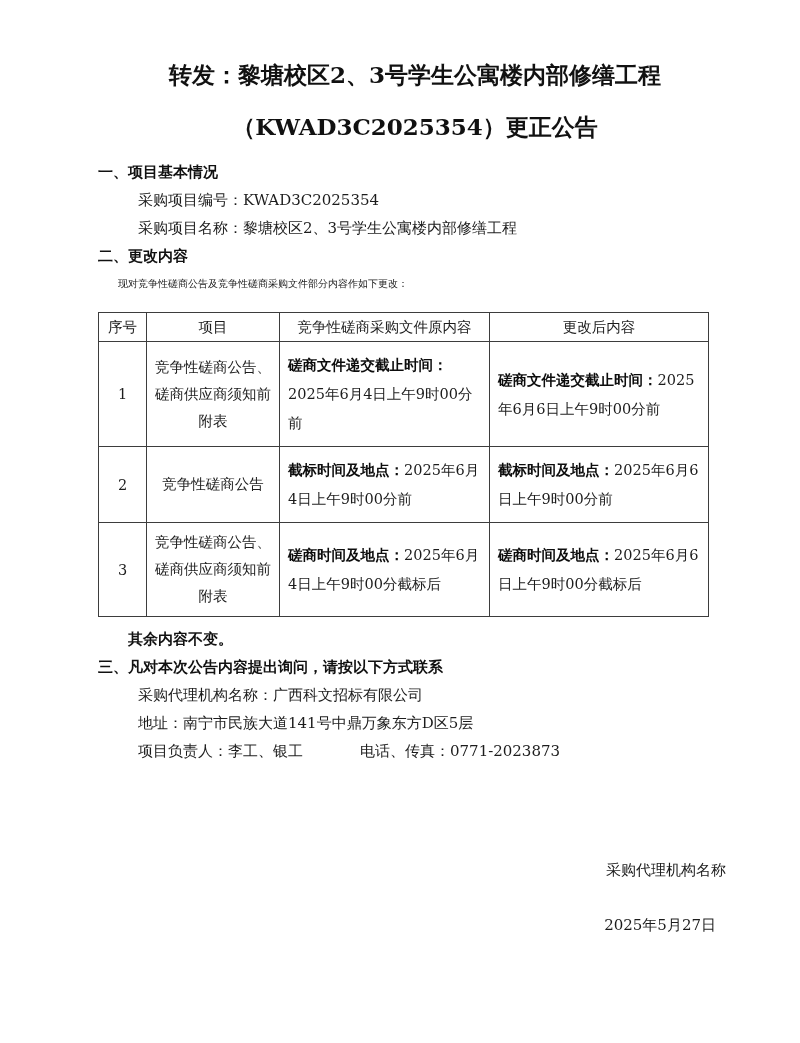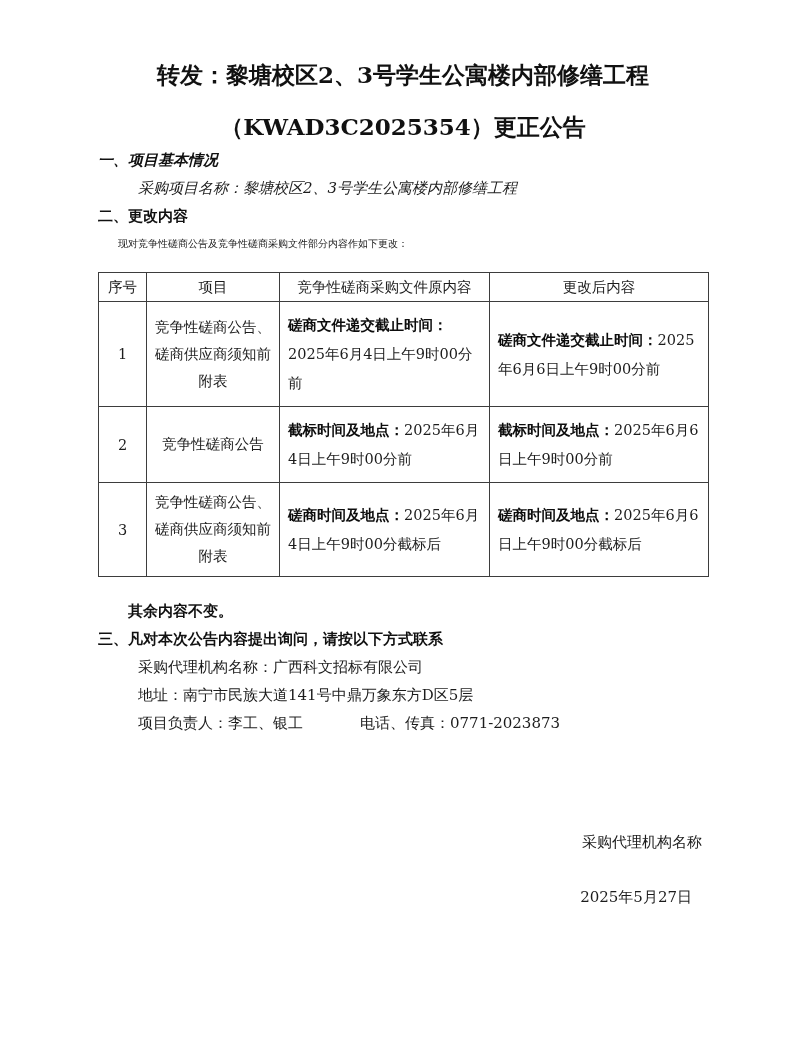--- a/index.html
+++ b/index.html
@@ -5,21 +5,21 @@
   * { margin: 0; padding: 0; box-sizing: border-box; }
   html, body { background: #ffffff; }
   body {
     width: 800px; height: 1043px;
     font-family: "DejaVu Serif", "Liberation Serif", serif;
     color: #1c1c1c;
     overflow: hidden;
   }
   .page {
     width: 800px; height: 1043px;
-    padding: 60px 92px 0 98px;
+    padding: 60px 68px 0 98px;
     position: relative;
   }
   
   .title-block { text-align: center; font-weight: 700; font-size: 23px; color: #111; }
   .title-line1 { line-height: 30px; }
   .title-line2 { line-height: 30px; margin-top: 22px; }
   
   .intro { margin-top: 20px; font-size: 15px; }
   .para {
     text-indent: 2em;
@@ -36,21 +36,21 @@
   .detail-line {
     font-size: 15px;
     line-height: 28px;
     padding-left: 40px;
   }
   .indent-para {
     font-size: 10px;
     line-height: 28px;
     text-indent: 2em;
   }
-  .s1 { margin-top: 4px; font-style: italic; }
+  .s1 { margin-top: 16px; }
   
   table.change-table {
     border-collapse: collapse;
     table-layout: fixed;
     width: 610px;
     margin-top: 14px;
     font-size: 14.5px;
   }
   .change-table td, .change-table th {
     border: 1px solid #3d3d3d;
@@ -68,21 +68,21 @@
   .col-new  { width: 219px; }
   td.c-no   { text-align: center; }
   td.c-item { text-align: center; padding: 6px 7px; line-height: 27px; }
   td.c-text { padding: 8px 8px; line-height: 29px; text-align: left; }
   td.c-text .lbl { font-weight: 700; color: #0d0d0d; }
   tr.r1 { height: 83px; }
   tr.r2 { height: 62px; }
   tr.r3 { height: 82px; }
   
   .note-line {
-    margin-top: 20px;
+    margin-top: 8px;
     font-size: 15px;
     font-weight: 700;
     line-height: 28px;
     text-indent: 2em;
     color: #111;
   }
   .contact-line { display: flex; align-items: center; }
   .contact-gap { display: inline-block; width: 57px; }
   
   .footer { text-align: right; font-size: 15px; }
@@ -95,20 +95,23 @@
 <div class="page">
 
   <div class="title-block">
     <div class="title-line1">转发：黎塘校区2、3号学生公寓楼内部修缮工程</div>
     <div class="title-line2">（KWAD3C2025354）更正公告</div>
   </div>
 
 
   <div class="s1">
     <div class="sec-heading">一、项目基本情况</div>
+    <div class="detail-line">
+      <span>采购项目编号：</span><span>KWAD3C2025354</span>
+    </div>
     <div class="detail-line">
       <span>采购项目名称：</span><span>黎塘校区2、3号学生公寓楼内部修缮工程</span>
     </div>
   </div>
 
   <div>
     <div class="sec-heading">二、更改内容</div>
     <div class="indent-para">现对竞争性磋商公告及竞争性磋商采购文件部分内容作如下更改：</div>
 
     <table class="change-table">

